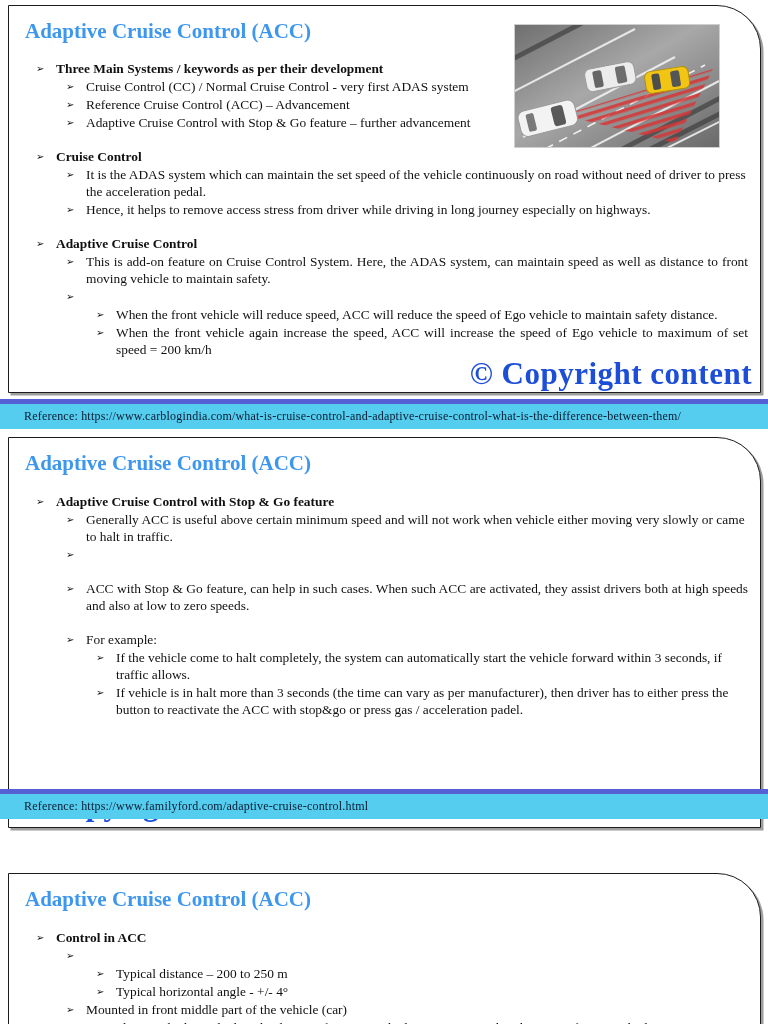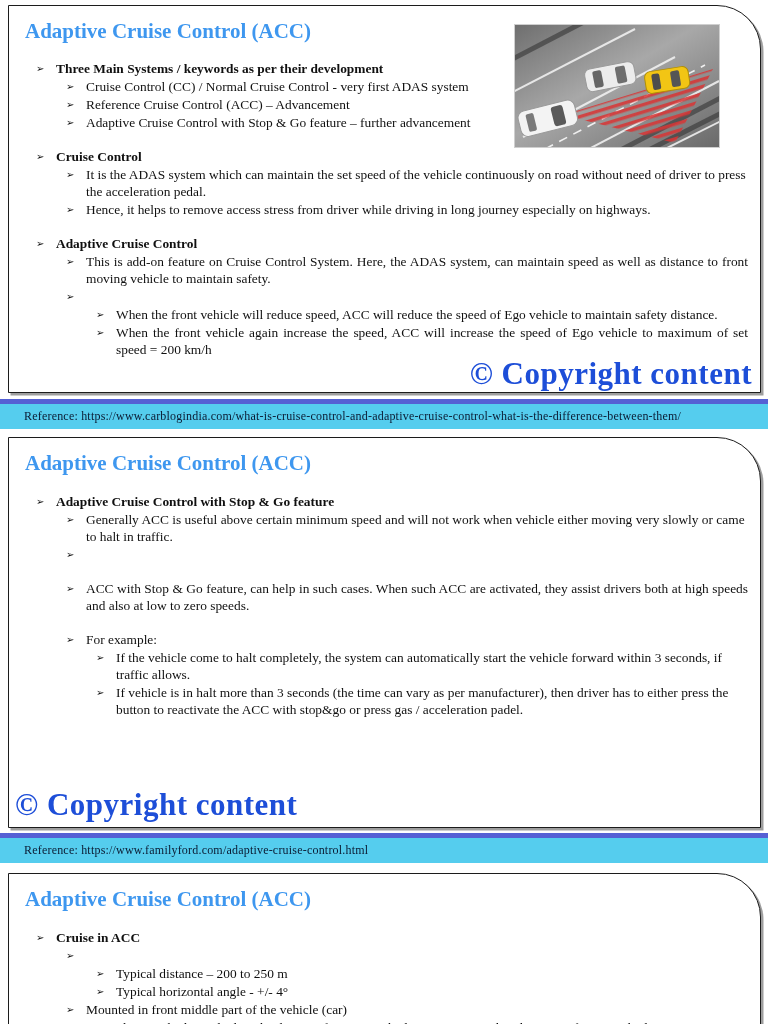--- a/index.html
+++ b/index.html
@@ -38,21 +38,21 @@
     letter-spacing:0.5px; white-space:nowrap;
   }
   .wm-1 { right:8px; bottom:0px; }
   .wm-2 { left:6px; bottom:4px; }
   .photo {
     position:absolute; top:19px; right:41px; width:204px; height:122px;
     outline:1px solid #cfcfcf;
   }
   .refbar { position:absolute; left:0; width:768px; }
   .refbar-1 { top:399px; }
-  .refbar-2 { top:833px;text-align:center; }
+  .refbar-2 { top:789px;text-align:center; }
   .refbar-strip { height:5px; background:#5560d4; }
   .refbar-body {
     height:25px; background:#55cdee; display:flex; align-items:center;
     padding-left:24px;
   }
   .refbar-text { font-size:12px; color:#0b1b33; letter-spacing:0.2px; }
 </style>
 </head>
 <body>
 
@@ -208,21 +208,21 @@
   <div class="refbar-body">
     <span class="refbar-text">Reference: https://www.familyford.com/adaptive-cruise-control.html</span>
   </div>
 </div>
 
 <div class="slide slide-3">
   <div class="slide-title">Adaptive Cruise Control (ACC)</div>
   <div class="slide-body">
       <div class="bullet l1">
         <span class="marker">➢</span>
-        <span class="txt">Cruise in ACC</span>
+        <span class="txt">Control in ACC</span>
       </div>
       <div class="bullet l2">
         <span class="marker">➢</span>
       </div>
       <div class="bullet l3">
         <span class="marker">➢</span>
         <span class="txt">Typical distance – 200 to 250 m</span>
       </div>
       <div class="bullet l3">
         <span class="marker">➢</span>

